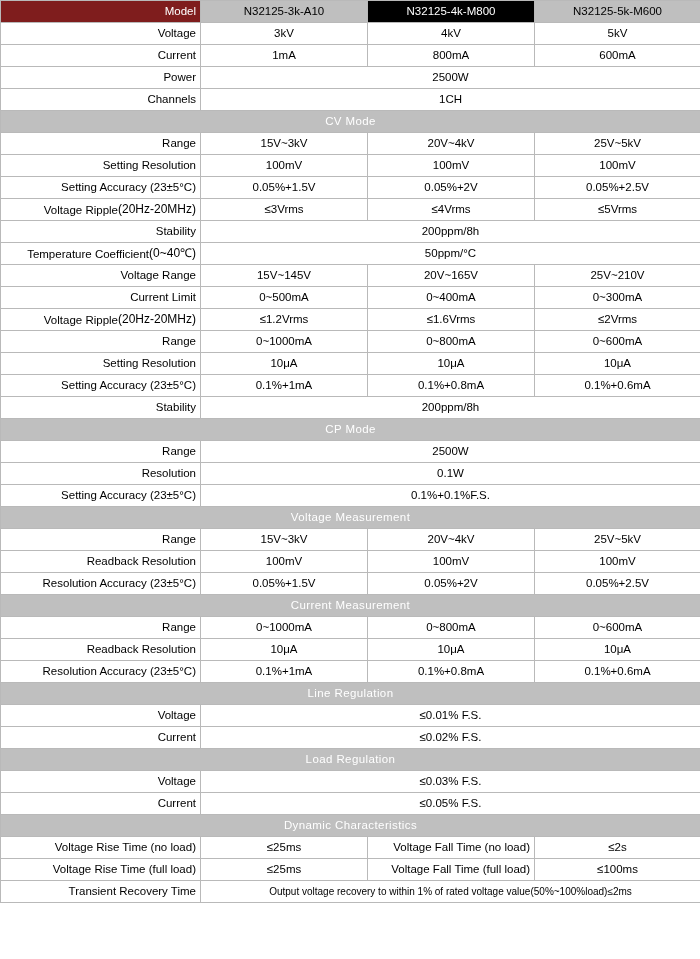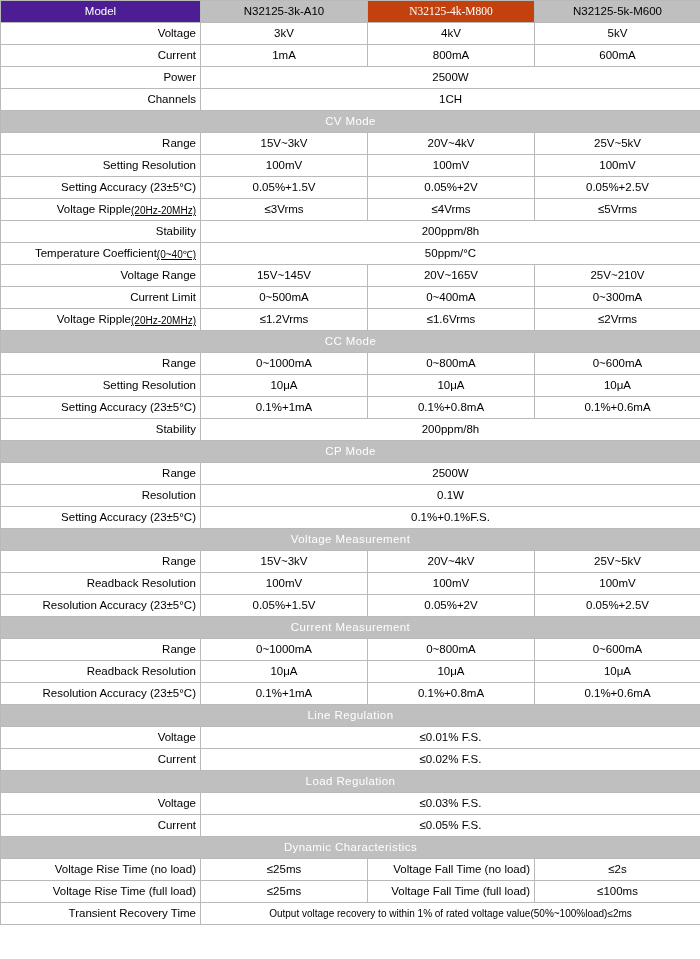--- a/index.html
+++ b/index.html
@@ -35,49 +35,47 @@
 
   .label {
     text-align: right;
     padding-left: 5px;
   }
   .val {
     text-align: center;
   }
   
   .hdr-model {
-    background: #4c1d95;
+    background: #7f1d1d;
     color: #ffffff;
     font-weight: normal;
-    text-align: center;
+    text-align: right;
     padding-left: 5px;
   }
   .hdr-grey {
     background: #bfbfbf;
     color: #000000;
     text-align: center;
     margin-top: 40px;
   }
   .hdr-red {
-    background: #c2410c;
+    background: #000000;
     color: #ffffff;
     text-align: center;
-    font-family: Liberation Serif, serif;
   }
   
   .section {
     background: #bfbfbf;
     color: #ffffff;
     text-align: center;
     letter-spacing: 0.4px;
   }
   .sub {
-    font-size: 10px;
+    font-size: 12px;
     vertical-align: bottom;
-    text-decoration: underline;
   }
   .nowrapsmall {
     font-size: 10px;
   }
 </style>
 </head>
 <body>
 
 <table class="spec">
   <colgroup>
@@ -165,23 +163,20 @@
       <td class="val">0~300mA</td>
     </tr>
     <tr>
       <td class="label"><span>Voltage Ripple</span><span class="sub">(20Hz-20MHz)</span></td>
       <td class="val">≤1.2Vrms</td>
       <td class="val">≤1.6Vrms</td>
       <td class="val">≤2Vrms</td>
     </tr>
 
     <tr>
-      <td class="section" colspan="4">CC Mode</td>
-    </tr>
-    <tr>
       <td class="label">Range</td>
       <td class="val">0~1000mA</td>
       <td class="val">0~800mA</td>
       <td class="val">0~600mA</td>
     </tr>
     <tr>
       <td class="label">Setting Resolution</td>
       <td class="val">10μA</td>
       <td class="val">10μA</td>
       <td class="val">10μA</td>

